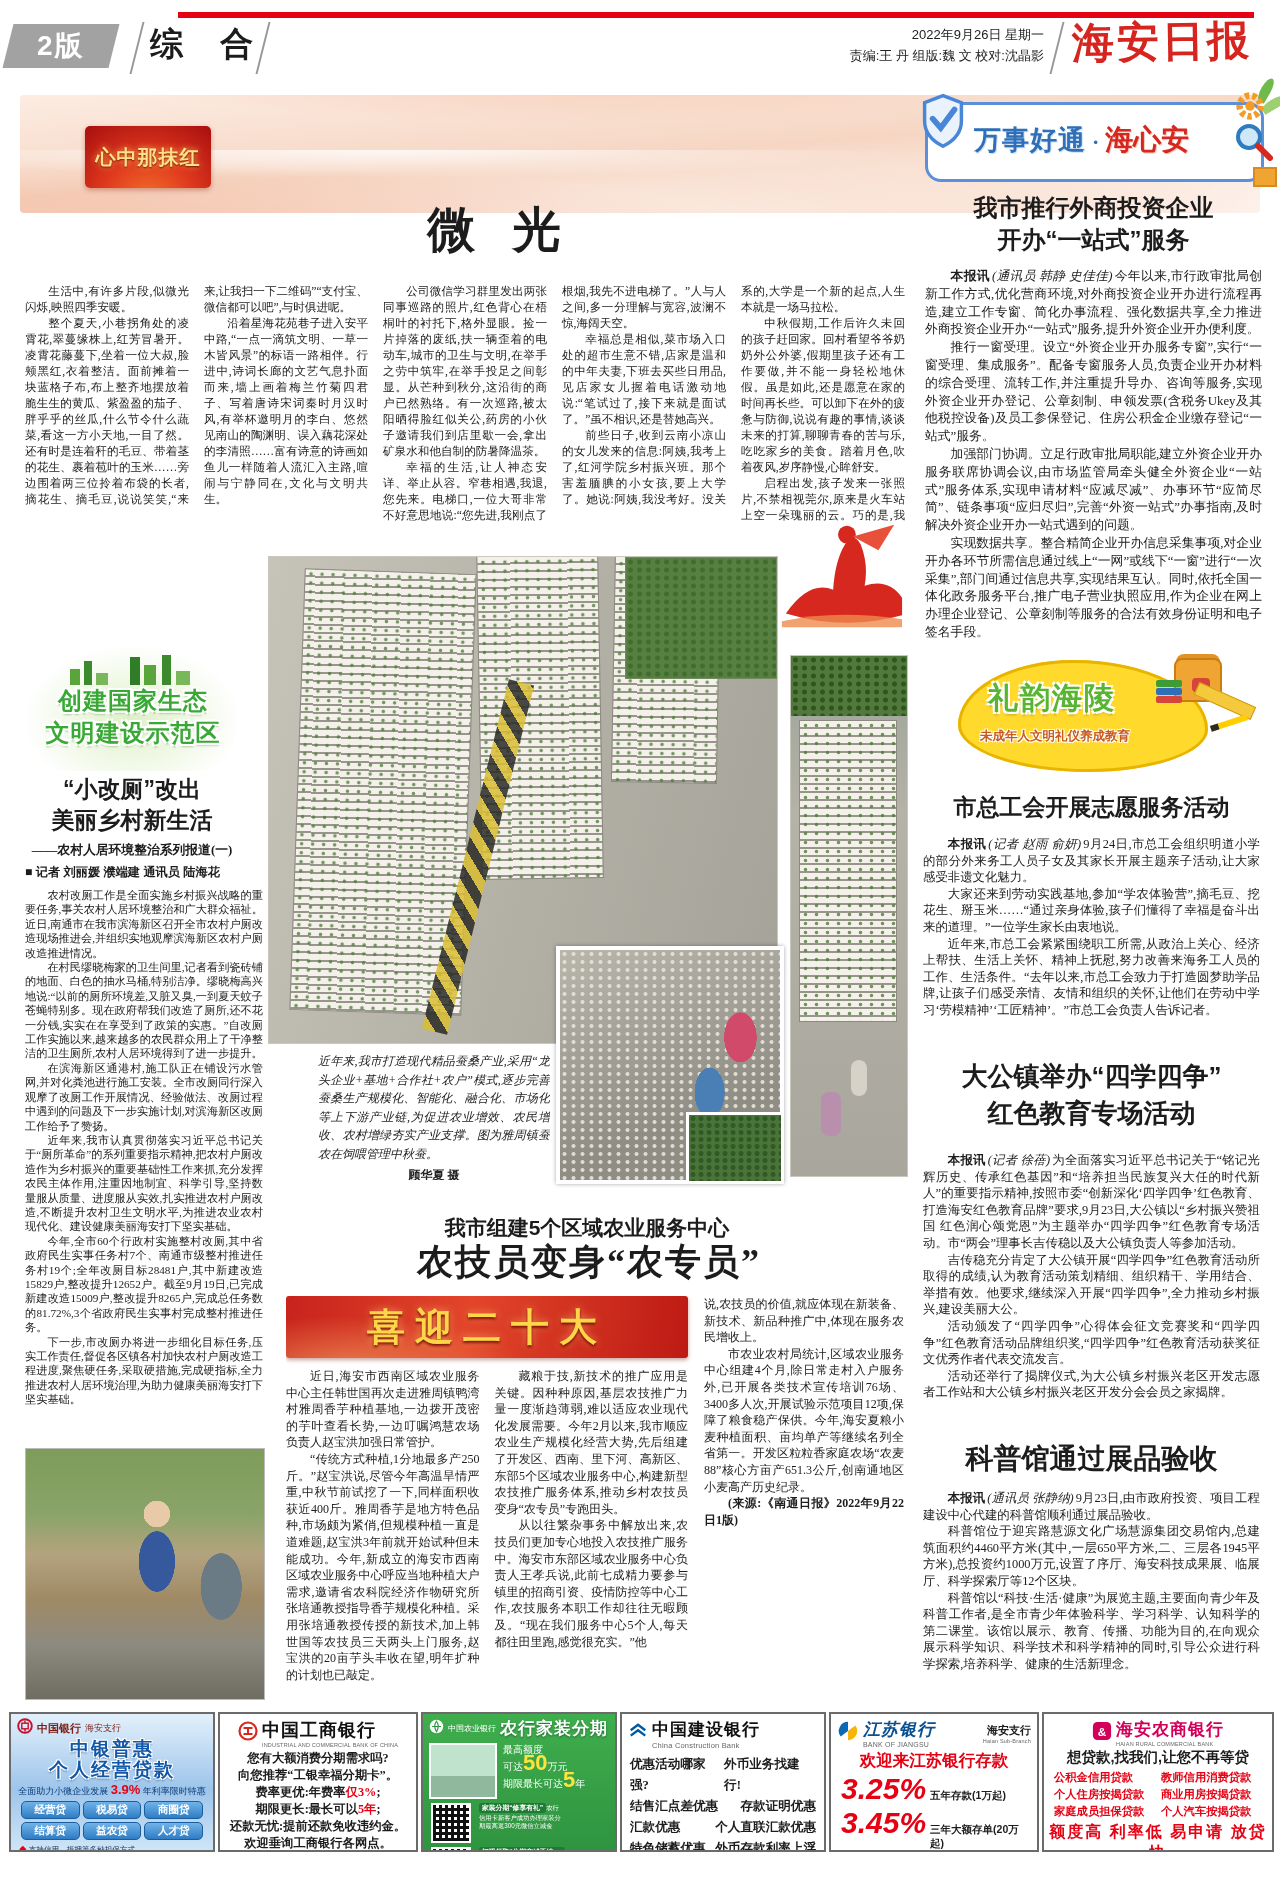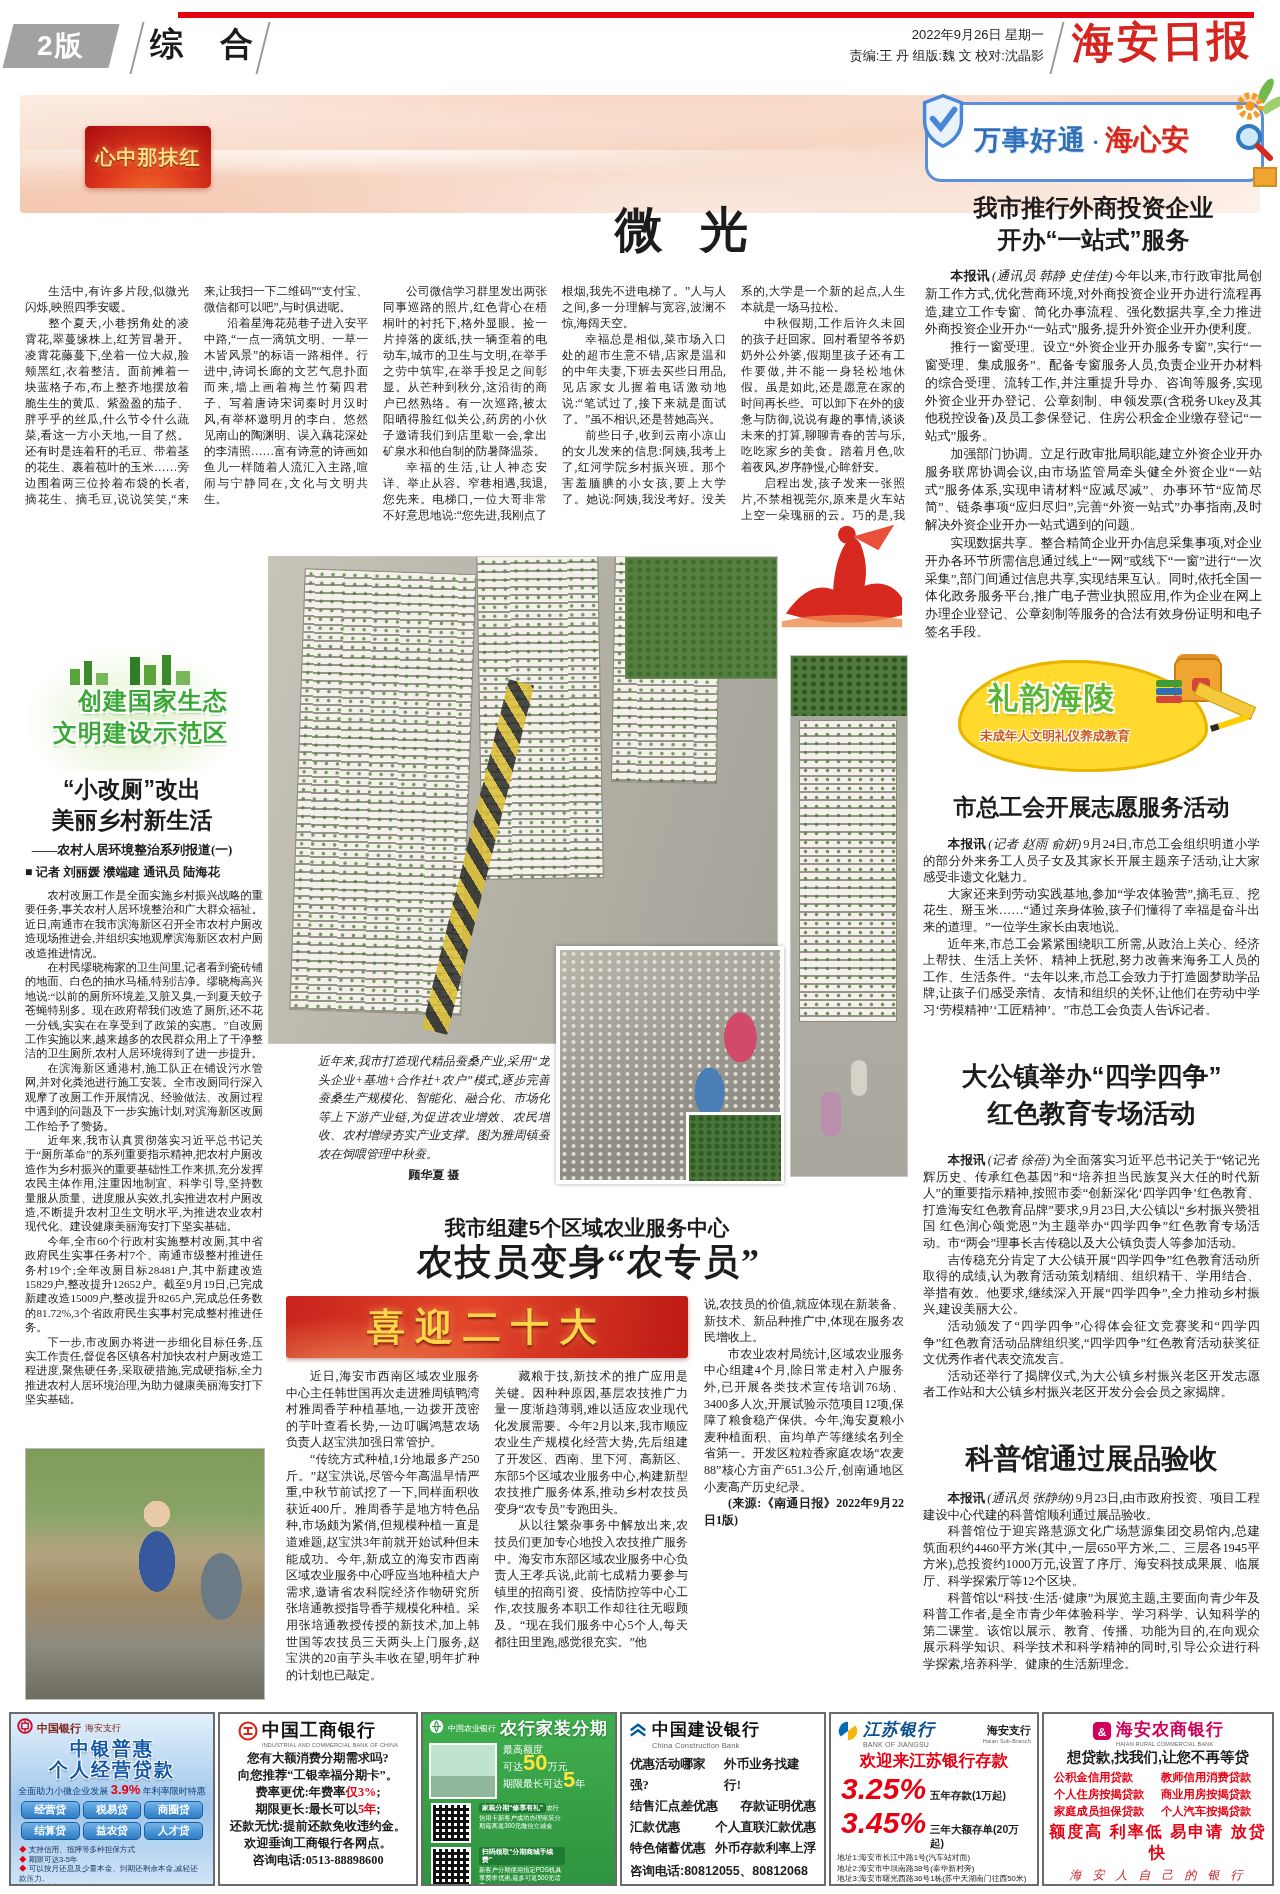--- a/index.html
+++ b/index.html
@@ -29,21 +29,21 @@
      radial-gradient(60% 100% at 80% 120%, rgba(246,196,170,.50), transparent 65%),
      linear-gradient(176deg,#fcece2 0%,#f6d6c3 50%,#fffdfc 100%);}
   .wave-streak{left:20px;top:150px;width:1240px;height:40px;
     background:radial-gradient(60% 100% at 30% 0%,rgba(255,255,255,.8),transparent 70%);}
   
   .badge{left:85px;top:126px;width:126px;height:62px;border-radius:5px;
     background:radial-gradient(circle at 50% 125%,#ff9d2e -30%,#e03a1f 45%,#a80e0e 100%);
     display:flex;align-items:center;justify-content:center;box-shadow:0 2px 5px rgba(150,40,10,.4);}
   .badge span{color:#ffe08a;font-weight:bold;font-size:20px;letter-spacing:1px;
     text-shadow:0 1px 2px #7a0c00,0 0 6px #ffbf57;}
-  .wg-title{left:240px;top:198px;width:520px;text-align:right;font-size:48px;font-weight:bold;letter-spacing:12px;}
+  .wg-title{left:240px;top:198px;width:520px;text-align:center;font-size:48px;font-weight:bold;letter-spacing:12px;}
   .wg-body{left:25px;top:284px;width:880px;height:240px;column-count:5;column-gap:15px;
     font-size:11.6px;line-height:16px;overflow:hidden;}
   .flag-art{left:778px;top:518px;width:128px;height:112px;}
   
   .rc-body{width:337px;font-size:12.4px;line-height:16.6px;overflow:hidden;}
   .rc-title{width:337px;text-align:center;font-weight:bold;font-size:23px;}
   
   .ws-banner{left:925px;top:102px;width:333px;height:74px;border:3px solid #5b8fd9;border-radius:16px;
     background:#fff;box-shadow:0 0 0 3px #fff inset;}
   .ws-banner-inner{position:absolute;left:46px;top:16px;display:flex;align-items:baseline;gap:6px;}
@@ -84,21 +84,21 @@
   .gh-body{left:923px;top:836px;height:208px;}
   .dg-title{left:923px;top:1058px;line-height:37px;font-size:26px;}
   .dg-body{left:923px;top:1152px;height:252px;}
   .kp-title{left:923px;top:1440px;font-size:28px;}
   .kp-body{left:923px;top:1490px;height:210px;}
   
   .eco{left:28px;top:645px;width:208px;height:126px;
     background:radial-gradient(70% 80% at 50% 60%,#dff0c8,rgba(223,240,200,0) 75%);}
   .eco-city{position:absolute;left:36px;top:6px;width:140px;height:34px;}
   .eco-city i{position:absolute;bottom:0;background:#5aa43c;}
-  .eco-t1{position:absolute;left:10px;top:40px;width:190px;text-align:right;font-weight:bold;font-size:24px;color:#39a935;
+  .eco-t1{position:absolute;left:10px;top:40px;width:190px;text-align:center;font-weight:bold;font-size:24px;color:#39a935;
     letter-spacing:1px;text-shadow:-2px -2px 0 #fff,2px -2px 0 #fff,-2px 2px 0 #fff,2px 2px 0 #fff,0 3px 2px rgba(60,120,40,.35);}
   .eco-t2{top:72px;}
   .gc-title{left:14px;top:774px;width:236px;text-align:center;font-weight:bold;font-size:23px;line-height:31px;}
   .gc-sub{left:14px;top:842px;width:236px;text-align:center;font-weight:bold;font-size:12.8px;}
   .gc-byline{left:25px;top:864px;width:238px;font-weight:bold;font-size:12.2px;font-family:"Liberation Sans",sans-serif;}
   .gc-body{left:25px;top:888px;width:238px;height:552px;font-size:11.2px;line-height:14.4px;overflow:hidden;}
   .gc-photo{left:25px;top:1448px;width:238px;height:250px;border:1px solid #bbb;
     background:
      radial-gradient(30px 50px at 55% 45%,#35599c 60%,transparent 61%),
      radial-gradient(22px 22px at 55% 26%,#e8c9a8 60%,transparent 61%),
@@ -146,21 +146,21 @@
     background:
      radial-gradient(80% 140% at 15% 110%,rgba(255,200,120,.45),transparent 55%),
      linear-gradient(100deg,#c8231c 0%,#e2452a 45%,#bd1a14 100%);
     box-shadow:0 2px 4px rgba(120,20,10,.4);margin-bottom:10px;}
   .nj-banner span{color:#ffd54a;font-weight:bold;font-size:38px;letter-spacing:10px;
     text-shadow:0 2px 3px #7a0c00,0 0 8px rgba(255,220,120,.6);}
   .nj-cols{column-count:2;column-gap:15px;font-size:12px;line-height:16.6px;height:330px;overflow:hidden;}
   .nj-col3{width:200px;font-size:12px;line-height:16.6px;overflow:hidden;}
   .nj-source{font-weight:bold;}
   
-  .ads{left:9px;top:1712px;width:1262px;height:174px;display:flex;gap:3px;font-family:"Liberation Sans",sans-serif;}
+  .ads{left:9px;top:1712px;width:1262px;height:140px;display:flex;gap:3px;font-family:"Liberation Sans",sans-serif;}
   .ad{border:2px solid #6b6b6b;background:#fff;position:relative;overflow:hidden;flex-shrink:0;}
   .ad1{width:202px;background:linear-gradient(180deg,#e3f0fb 0%,#9dc5eb 55%,#cfe4f7 100%);}
   .ad2{width:196px;} .ad3{width:192px;background:linear-gradient(180deg,#3fae4d,#2f9440);}
   .ad4{width:202px;} .ad5{width:206px;} .ad6{width:228px;}
   .ad .logo-row{display:flex;align-items:center;gap:4px;padding:4px 6px 0 6px;}
   .bank-name{font-weight:bold;font-size:17px;letter-spacing:1px;color:#111;}
   .bank-en{font-size:5.5px;color:#666;letter-spacing:.2px;}
   .ad1 .t3d{text-align:center;font-weight:bold;font-size:19px;color:#1257a8;letter-spacing:2px;line-height:21px;
     text-shadow:-1px -1px 0 #fff,1px -1px 0 #fff,-1px 1px 0 #fff,1px 1px 0 #fff,0 2px 2px rgba(0,40,90,.5);}
   .ad1 .rate-line{text-align:center;font-size:9px;margin-top:2px;color:#0b3c77;}

